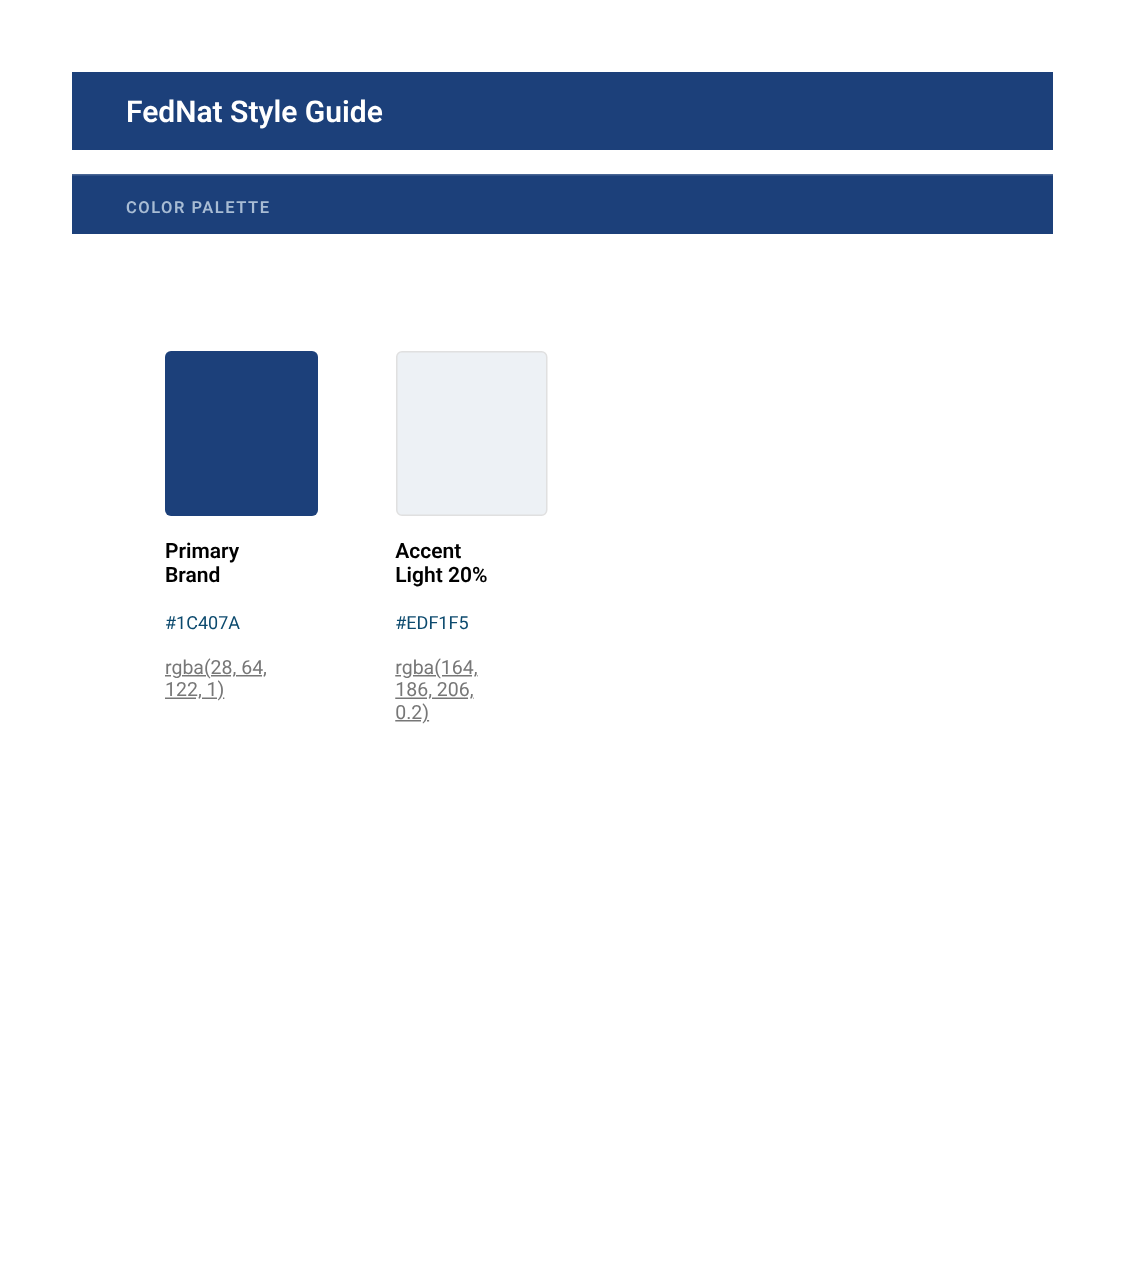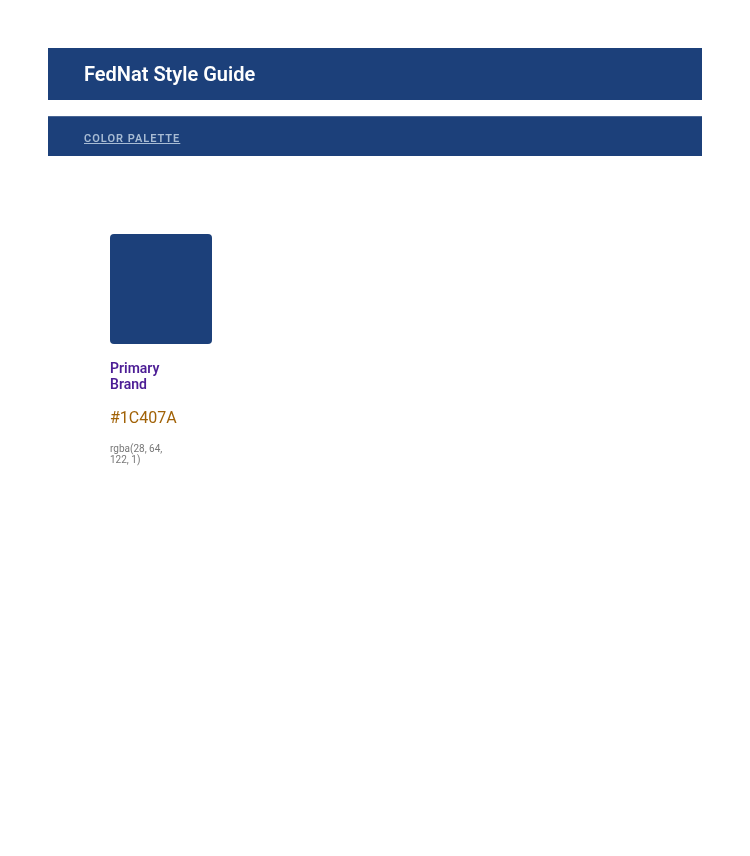--- a/index.html
+++ b/index.html
@@ -25,21 +25,20 @@
       border-top: 1px solid rgba(255,255,255,0.2);
       padding: 10px 20px;
     }
 
     .section-label {
       color: #a8bcd4;
       font-size: 11px;
       font-weight: 600;
       letter-spacing: 1px;
       text-transform: uppercase;
-      text-decoration: underline;
     }
 
     .palette-grid {
       display: grid;
       grid-template-columns: repeat(4, 1fr);
       gap: 0;
       padding: 20px;
     }
 
     .color-card {
@@ -49,46 +48,53 @@
     .color-swatch {
       width: 100%;
       height: 110px;
       border-radius: 4px;
       margin-bottom: 10px;
     }
 
     .color-name {
       font-size: 14px;
       font-weight: 600;
-      color: #4c1d95;
+      color: #000000;
       margin-bottom: 4px;
     }
 
     .color-hex {
-      font-size: 16px;
-      color: #a16207;
+      font-size: 12px;
+      color: #0c4a6e;
       margin-bottom: 2px;
     }
 
     .color-rgba {
-      font-size: 10px;
+      font-size: 13px;
       color: #777;
+      text-decoration: underline;
     }
   </style>
 </head>
 <body>
 
 <div class="header">
   <span class="header-title">FedNat Style Guide</span>
 </div>
 
 <div class="section-bar">
   <span class="section-label">COLOR PALETTE</span>
 </div>
 
 <div class="palette-grid" id="palette-grid">
 <div class="color-card">
       <div class="color-swatch" style="background-color: rgb(28, 64, 122);"></div>
       <div class="color-name">Primary Brand</div>
       <div class="color-hex">#1C407A</div>
       <div class="color-rgba">rgba(28, 64, 122, 1)</div>
     </div>
+    <div class="color-card">
+      <div class="color-swatch" style="background-color: rgb(237, 241, 245); border: 1px solid rgb(224, 224, 224);"></div>
+      <div class="color-name">Accent Light 20%</div>
+      <div class="color-hex">#EDF1F5</div>
+      <div class="color-rgba">rgba(164, 186, 206, 0.2)</div>
+    </div>
   </div>
 
 </body></html>

